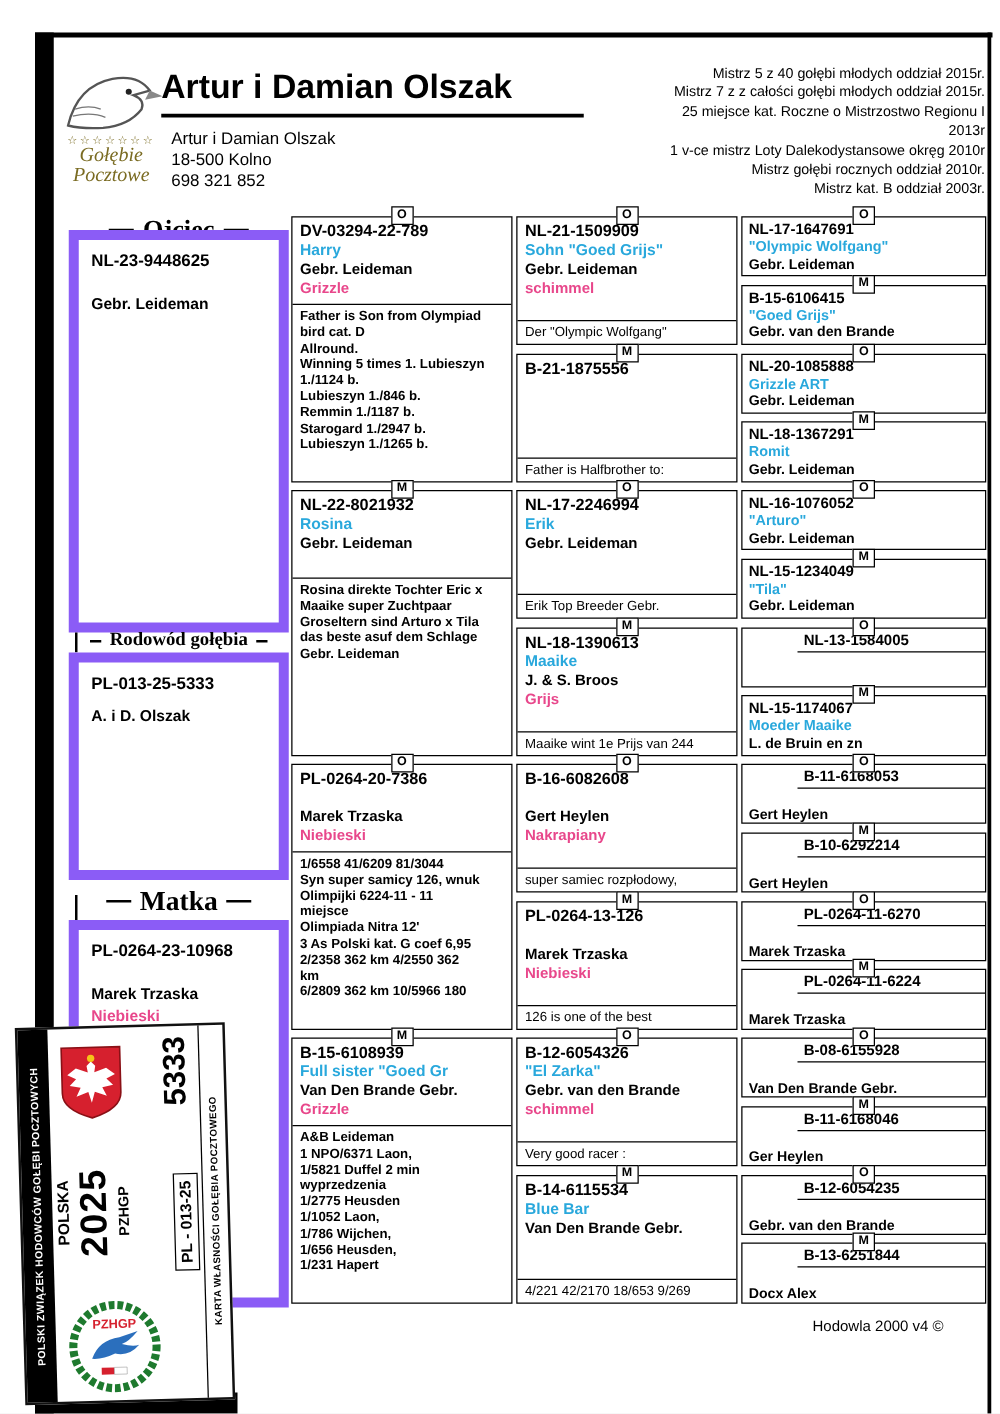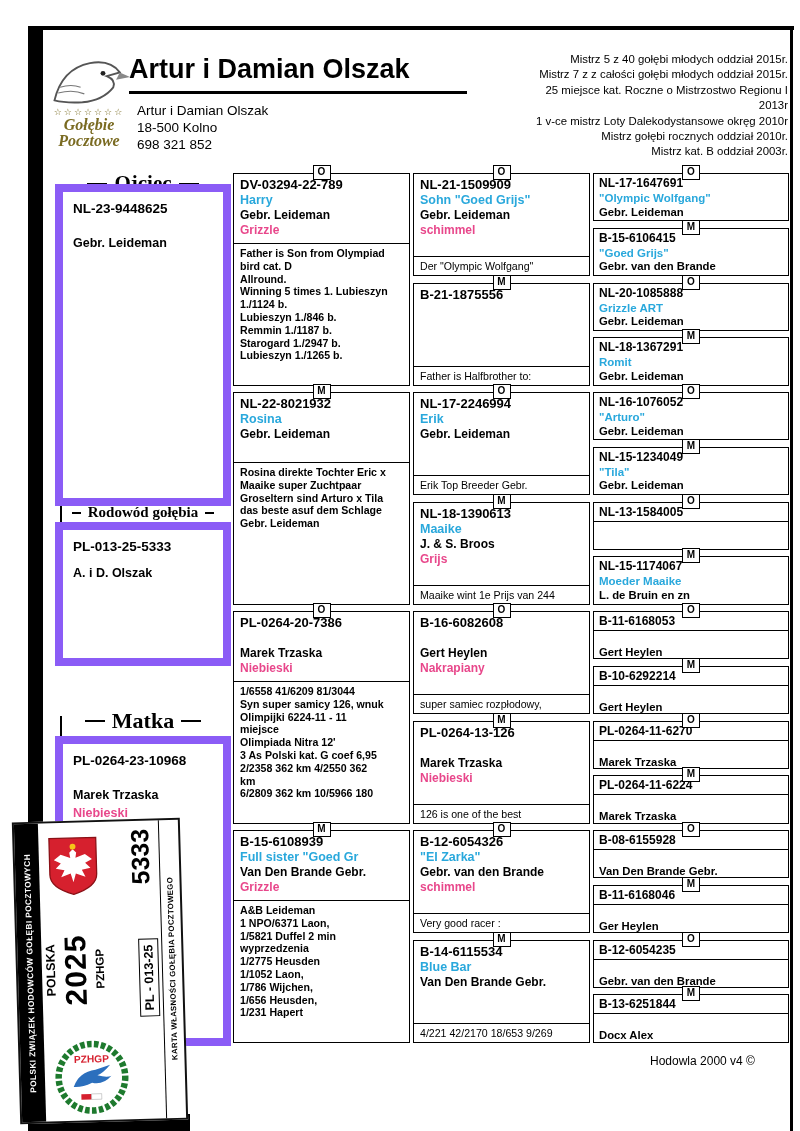--- a/index.html
+++ b/index.html
@@ -9,59 +9,59 @@
   
   .scan-top{position:absolute;left:28px;top:26px;width:766px;height:4px;background:#000;}
   .scan-left{position:absolute;left:28px;top:26px;width:15px;height:1105px;background:#000;}
   .scan-right{position:absolute;left:790px;top:26px;width:3px;height:1105px;background:#000;}
   .scan-bl{position:absolute;left:28px;top:1114px;width:162px;height:17px;background:#000;z-index:2;}
 
   
   .logo{position:absolute;left:44px;top:48px;width:90px;text-align:center;color:#7a6b22;}
   .logo svg{width:84px;height:60px;display:block;margin:0 auto;}
   .logo .stars{font-size:9px;letter-spacing:2px;line-height:9px;}
-  .logo .lg{font-family:"Liberation Serif",serif;font-style:italic;font-weight:700;font-size:16px;line-height:16px;}
+  .logo .lg{font-family:"Liberation Serif",serif;font-style:italic;font-weight:400;font-size:16px;line-height:16px;}
   .title{position:absolute;left:129px;top:54px;width:338px;font-size:27px;font-weight:700;border-bottom:3px solid #000;padding-bottom:6px;}
   .addr{position:absolute;left:137px;top:102px;font-size:13.5px;line-height:17px;}
   .achv{position:absolute;left:470px;top:52px;width:318px;text-align:right;font-size:11.4px;line-height:15.4px;}
 
   
   .sect{position:absolute;left:55px;width:176px;display:flex;align-items:center;justify-content:center;gap:7px;font-family:"Liberation Serif",serif;font-weight:700;}
   #lbl-ojciec{top:171px;font-size:21px;align-items:center;}
   #lbl-rodowod{top:504px;font-size:15px;}
   #lbl-matka{top:708px;font-size:22px;}
   .hline{display:inline-block;height:2px;background:#000;width:20px;}
   #lbl-rodowod .hline{width:9px;}
   .vconn{position:absolute;left:60px;width:2px;background:#000;}
   #conn1{top:506px;height:16px;}
   #conn2{top:716px;height:20px;}
 
   
   .bigbox{position:absolute;background:#fff;border:8px solid #8b5cf6;padding:8px 10px;}
   #father-box{left:55px;top:184px;width:176px;height:322px;}
-  #subject-box{left:55px;top:522px;width:176px;height:144px;}
+  #subject-box{left:55px;top:522px;width:176px;height:182px;}
   #mother-box{left:55px;top:736px;width:176px;height:310px;}
   .bigbox .bring{font-weight:700;font-size:13.5px;line-height:17px;}
   .bigbox .bowner{font-weight:700;font-size:12.5px;line-height:16px;margin-top:18px;}
   #subject-box .bowner{margin-top:10px;}
   .mcolor{color:#e8478b;font-weight:700;font-size:12.5px;line-height:16px;margin-top:2px;}
 
   
   .pbox{position:absolute;background:#fff;border:1.6px solid #000;display:flex;flex-direction:column;padding-top:3px;}
   .marker{position:absolute;top:-9px;left:50%;transform:translateX(-50%);width:18px;height:15px;background:#fff;border:1.6px solid #000;font-weight:700;font-size:10px;line-height:12px;text-align:center;}
   .ring{font-weight:700;font-size:13px;line-height:16px;padding:0 6px;}
   .pname{font-weight:700;font-size:12.5px;line-height:15px;min-height:15px;color:#29a8dc;padding:0 6px;}
   .owner{font-weight:700;font-size:12px;line-height:15px;min-height:15px;padding:0 6px;}
   .pcolor{font-weight:700;font-size:12px;line-height:15px;min-height:15px;color:#e8478b;padding:0 6px;}
   .notes{font-size:10.6px;line-height:12.8px;padding:3px 6px 2px;border-top:1.4px solid #000;margin-top:5px;white-space:pre-line;}
   .gen2 .notes{font-weight:700;}
   .gen3 .notes{margin-top:auto;}
   .gen4{padding-top:2px;}
   .gen4 .ring{font-size:12px;line-height:15px;padding:0 5px 1px;}
-  .gen4 .ring.ruled{border-bottom:1.3px solid #000;margin-bottom:2px;}
+  .gen4 .ring.ruled{border-bottom:1.3px solid #000;margin-bottom:2px;margin-left:44px;}
   .gen4 .pname{font-size:11.5px;line-height:13.5px;min-height:13px;padding:0 5px;}
   .gen4 .owner{font-size:11.3px;line-height:13.5px;min-height:0;padding:0 5px;}
 
   
   .stamp{position:absolute;left:16px;top:820px;width:168px;height:302px;background:#fff;border:2.5px solid #111;transform:rotate(-1.6deg);display:flex;z-index:10;}
   .vtext{writing-mode:vertical-rl;transform:rotate(180deg);white-space:nowrap;}
   .strip{display:flex;align-items:center;justify-content:center;}
   .strip-left{width:24px;background:#000;color:#fff;}
   .strip-left .vtext{font-size:8.3px;font-weight:700;letter-spacing:0.4px;}
   .strip-right{width:20px;border-left:1.6px solid #000;}

